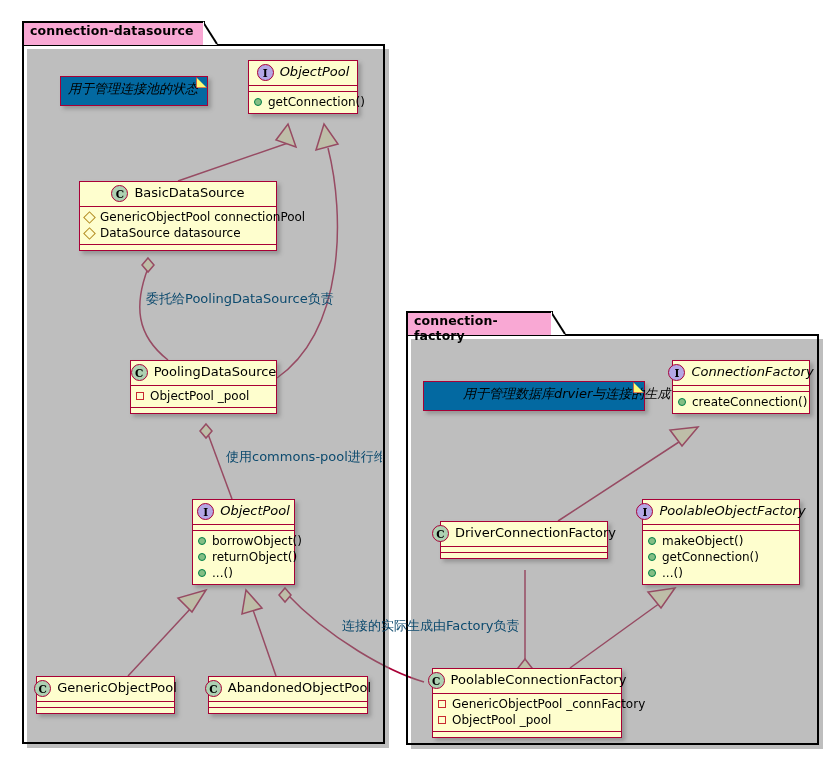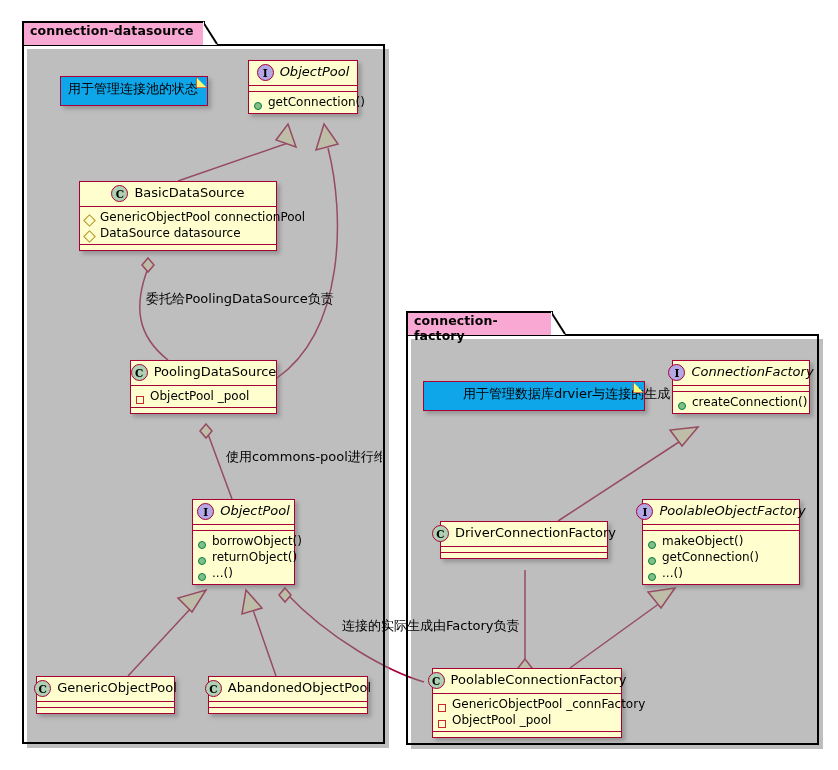--- a/index.html
+++ b/index.html
@@ -82,21 +82,21 @@
   .sep {
     height: 0;
     border-top: 1.5px solid #A80036;
   }
   .uml-empty { height: 5px; }
   .uml-members {
     padding: 2px 5px 3px 5px;
   }
   .member {
     display: flex;
-    align-items: flex-end;
+    align-items: center;
     gap: 6px;
     font-size: 12px;
     color: #000000;
     line-height: 16px;
     white-space: nowrap;
   }
   .member-label { line-height: 16px; }
 
   
   .badge {
@@ -144,44 +144,45 @@
     border: 1.2px solid #B38D22;
     background: transparent;
     box-sizing: border-box;
     transform: rotate(45deg);
     margin: 0 0px;
   }
 
   
   .note {
     position: absolute;
-    background: #0ea5e9;
+    background: #0369a1;
     border: 1.2px solid #A80036;
     box-sizing: border-box;
     z-index: 6;
     font-size: 13px;
     color: #000000;
     white-space: nowrap;
     box-shadow: 3px 3px 4px rgba(100,100,100,0.45);
+    font-style: italic;
   }
   .note-text {
     padding: 4px 16px 4px 7px;
     line-height: 1.25;
   }
   .note-fold {
     position: absolute;
     right: 0; top: 0;
     width: 11px; height: 11px;
   }
 
   
   .edge-label {
     position: absolute;
     font-size: 13px;
-    color: #000000;
+    color: #0c4a6e;
     white-space: nowrap;
     z-index: 7;
     font-family: "DejaVu Sans", "Liberation Sans", sans-serif;
   }
 </style>
 </head>
 <body>
 
 <svg id="canvas" viewBox="0 0 838 770" xmlns="http://www.w3.org/2000/svg">
   <defs>

